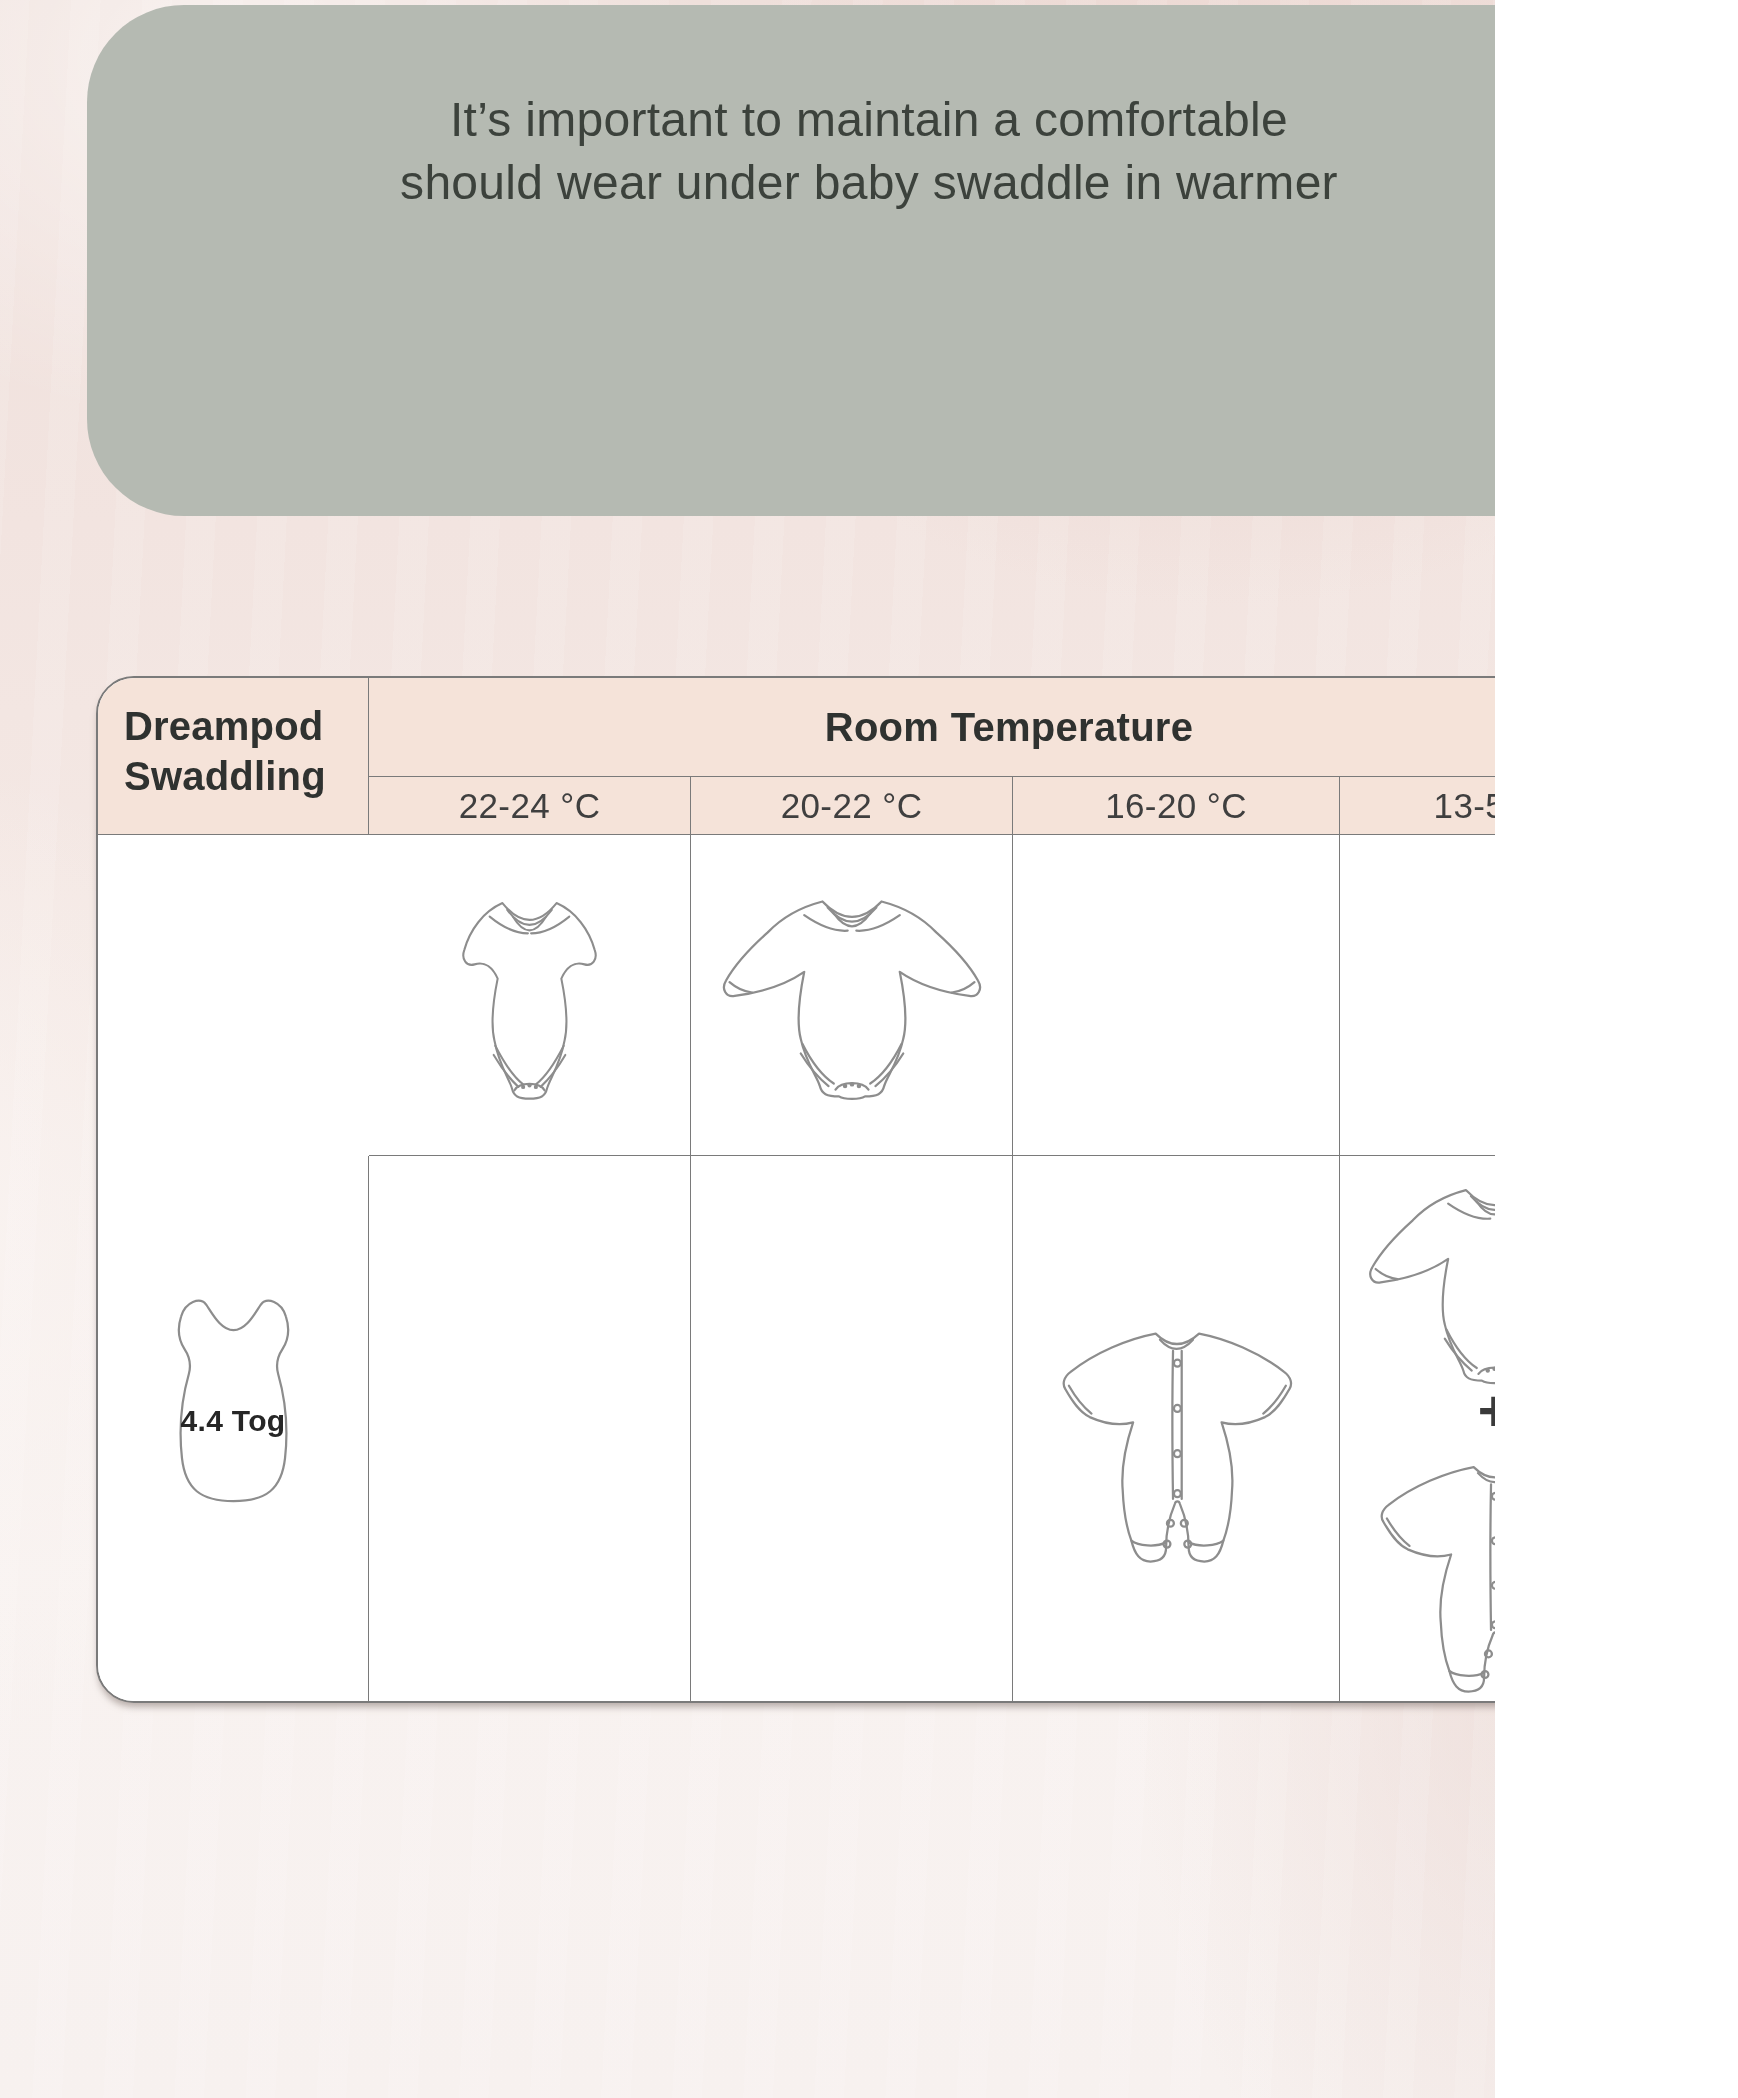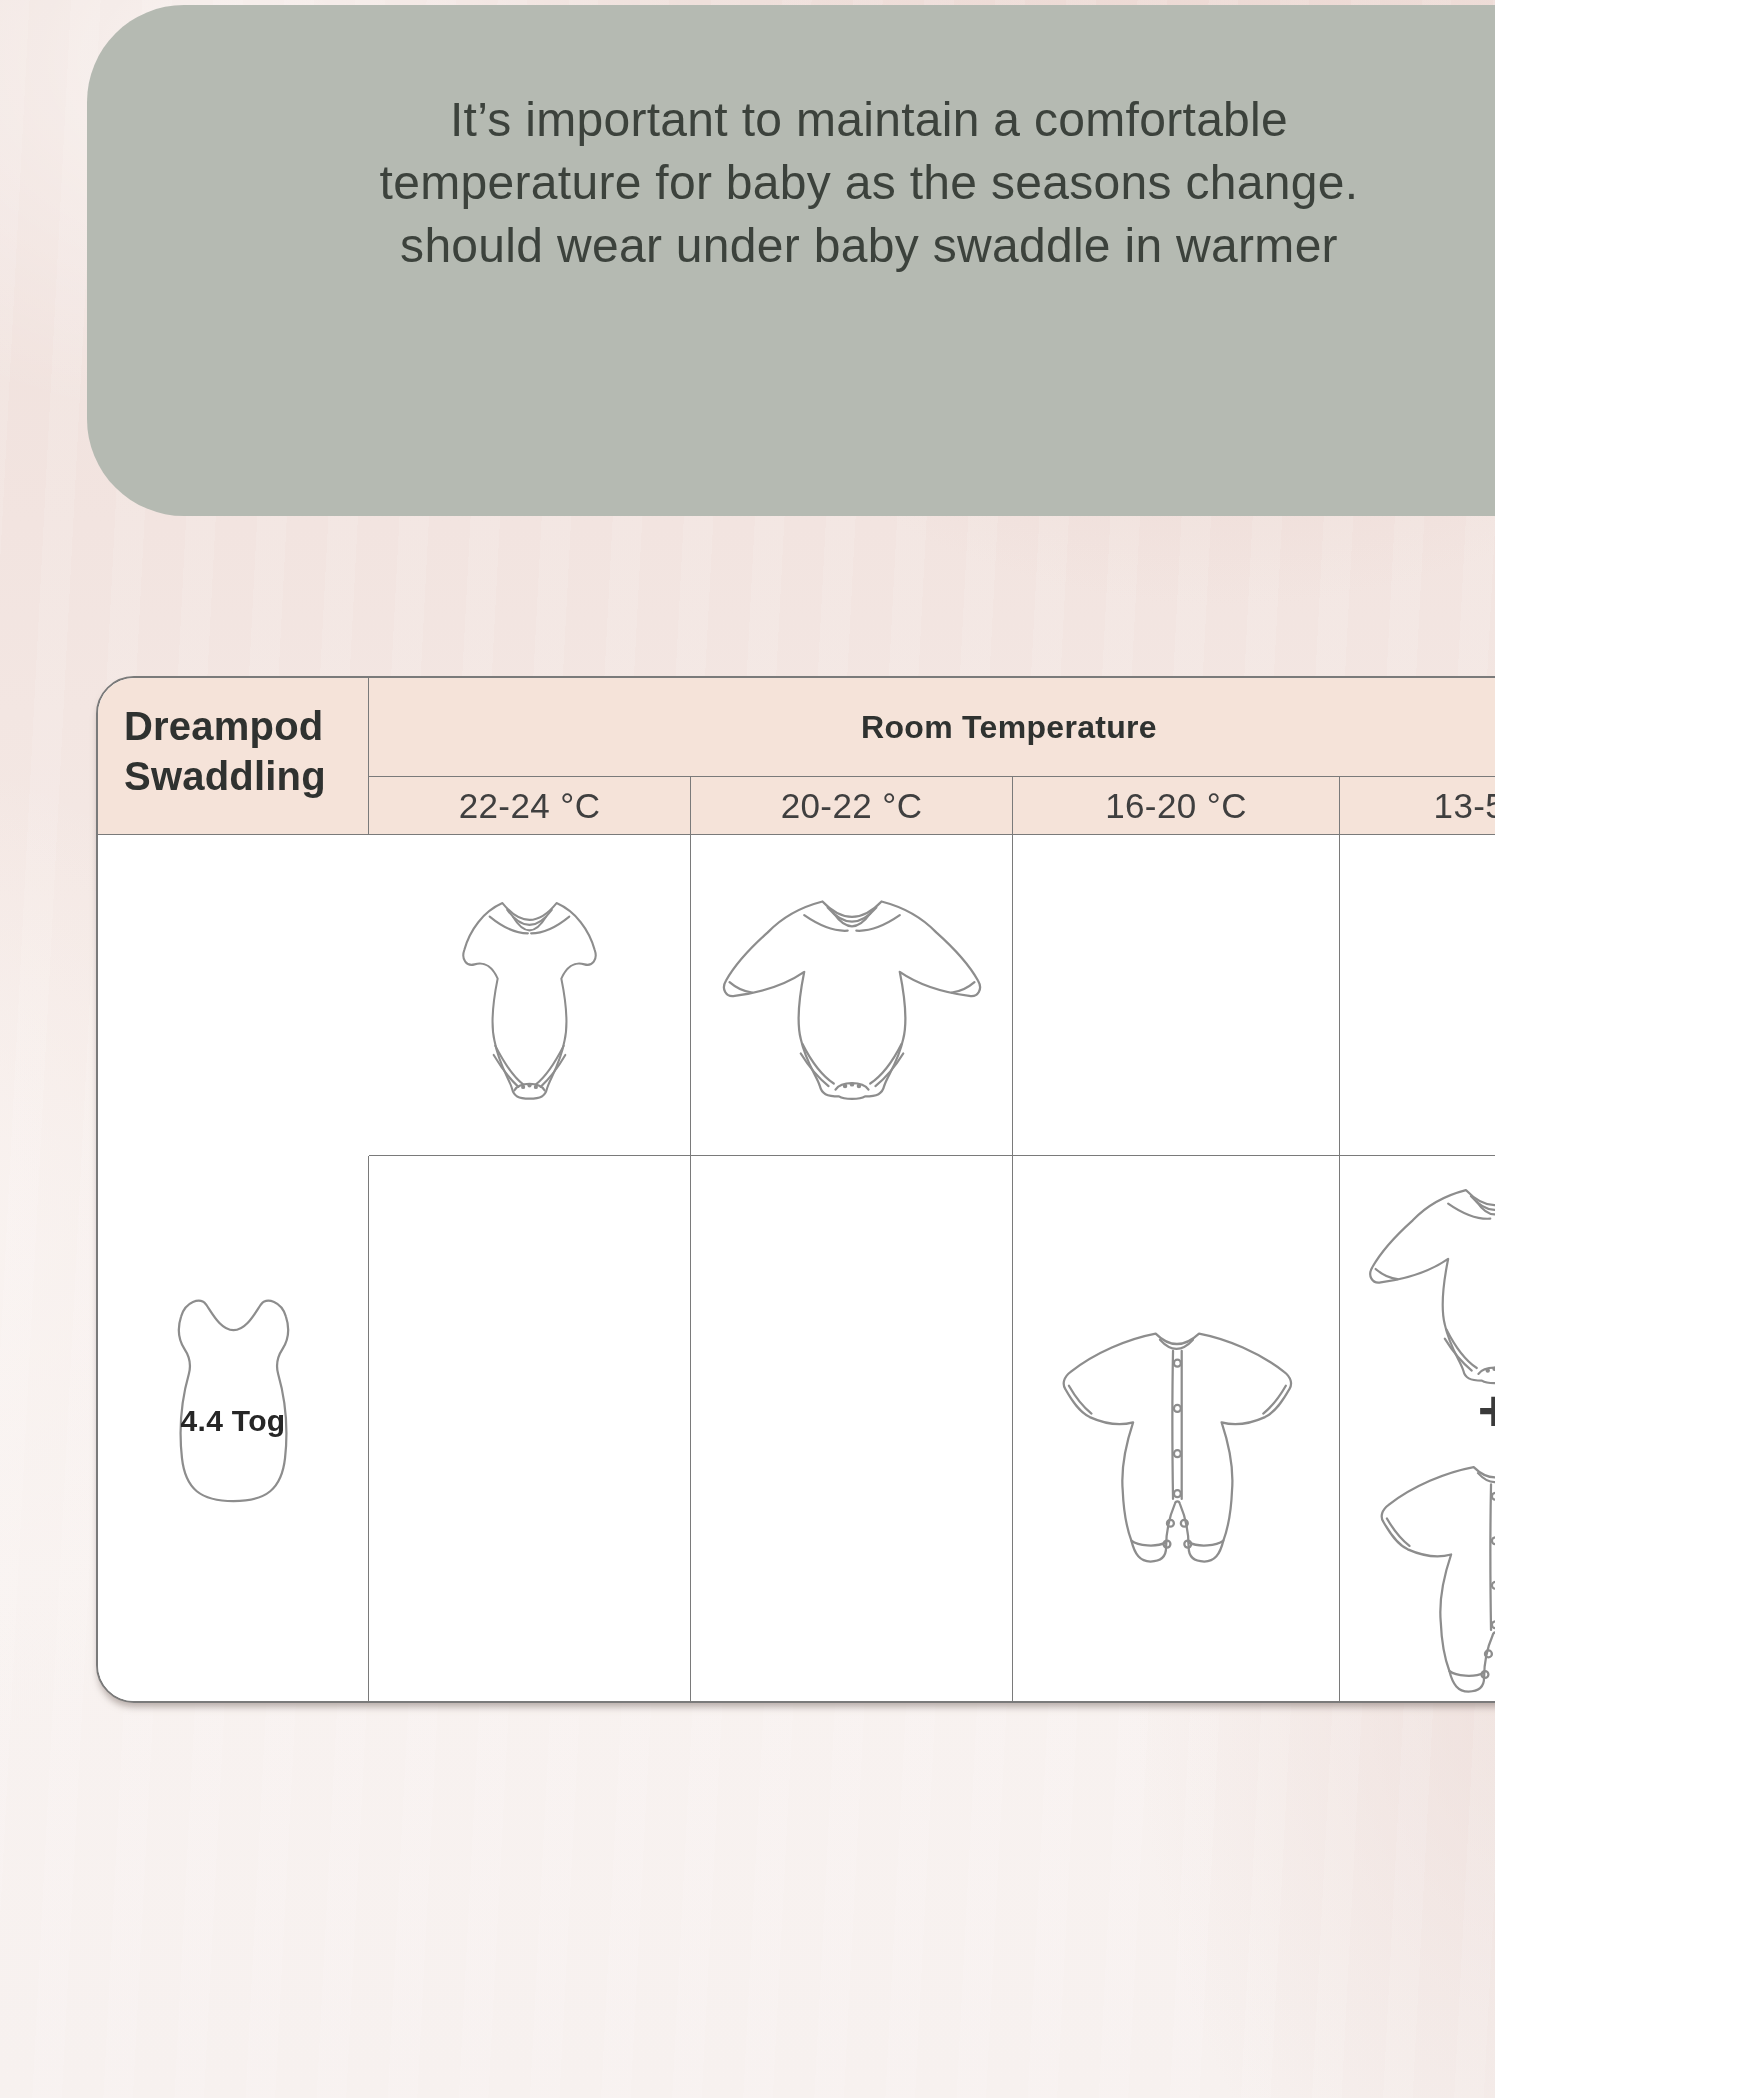--- a/index.html
+++ b/index.html
@@ -40,21 +40,21 @@
     grid-template-rows:99px 58px 321px auto;
     box-shadow:0 6px 7.8px -2.6px rgba(132,116,112,.55);
   }
   .cell{box-sizing:border-box;display:flex;align-items:center;justify-content:center;position:relative;background:#ffffff;}
   .hdr{background:#f5e3d9;}
   .b-r{border-right:1.7px solid #7a7a7a;}
   .b-b{border-bottom:1.7px solid #7a7a7a;}
 
   .c-rowhdr{grid-column:1;grid-row:1 / 3;align-items:flex-start;justify-content:flex-start;
     padding:22.6px 12px 0 26px;font-size:40px;line-height:50px;font-weight:bold;color:#2f3230;letter-spacing:0.2px;}
-  .c-group{grid-column:2 / 6;grid-row:1;font-size:32px;font-weight:bold;color:#2f3230;letter-spacing:0.3px;}
+  .c-group{grid-column:2 / 6;grid-row:1;font-size:40px;font-weight:bold;color:#2f3230;letter-spacing:0.3px;}
   .c-temp{grid-row:2;font-size:35px;font-weight:400;color:#3f3f3f;letter-spacing:0.4px;}
 
   .swaddle{position:relative;width:181px;height:219px;}
   .swaddle svg{display:block;width:100%;height:100%;}
   .tog-label{position:absolute;left:0;width:100%;text-align:center;
     font-size:30px;font-weight:bold;color:#262626;letter-spacing:0.3px;}
   .tog-1{top:83px;}
   .tog-25{top:115px;}
   .r2-swaddle-cell{align-items:flex-start;}
   .r2-swaddle-cell .swaddle{margin-top:133px;}
@@ -139,21 +139,20 @@
 </svg>
 
 <div class="page">
 
   <div class="bg-right-gray"></div>
   <div class="bg-right-pink"></div>
 
   <section class="intro">
     <p>
       <span>It’s important to maintain a comfortable</span>
-      <span>temperature for baby as the seasons change.</span>
       <span>should wear under baby swaddle in warmer</span>
     </p>
   </section>
 
   <div class="guide-table">
 
     <div class="cell hdr b-r b-b c-rowhdr">Dreampod Swaddling</div>
 
     <div class="cell hdr b-b c-group" style="grid-column:2/6;grid-row:1;">Room Temperature</div>
 

